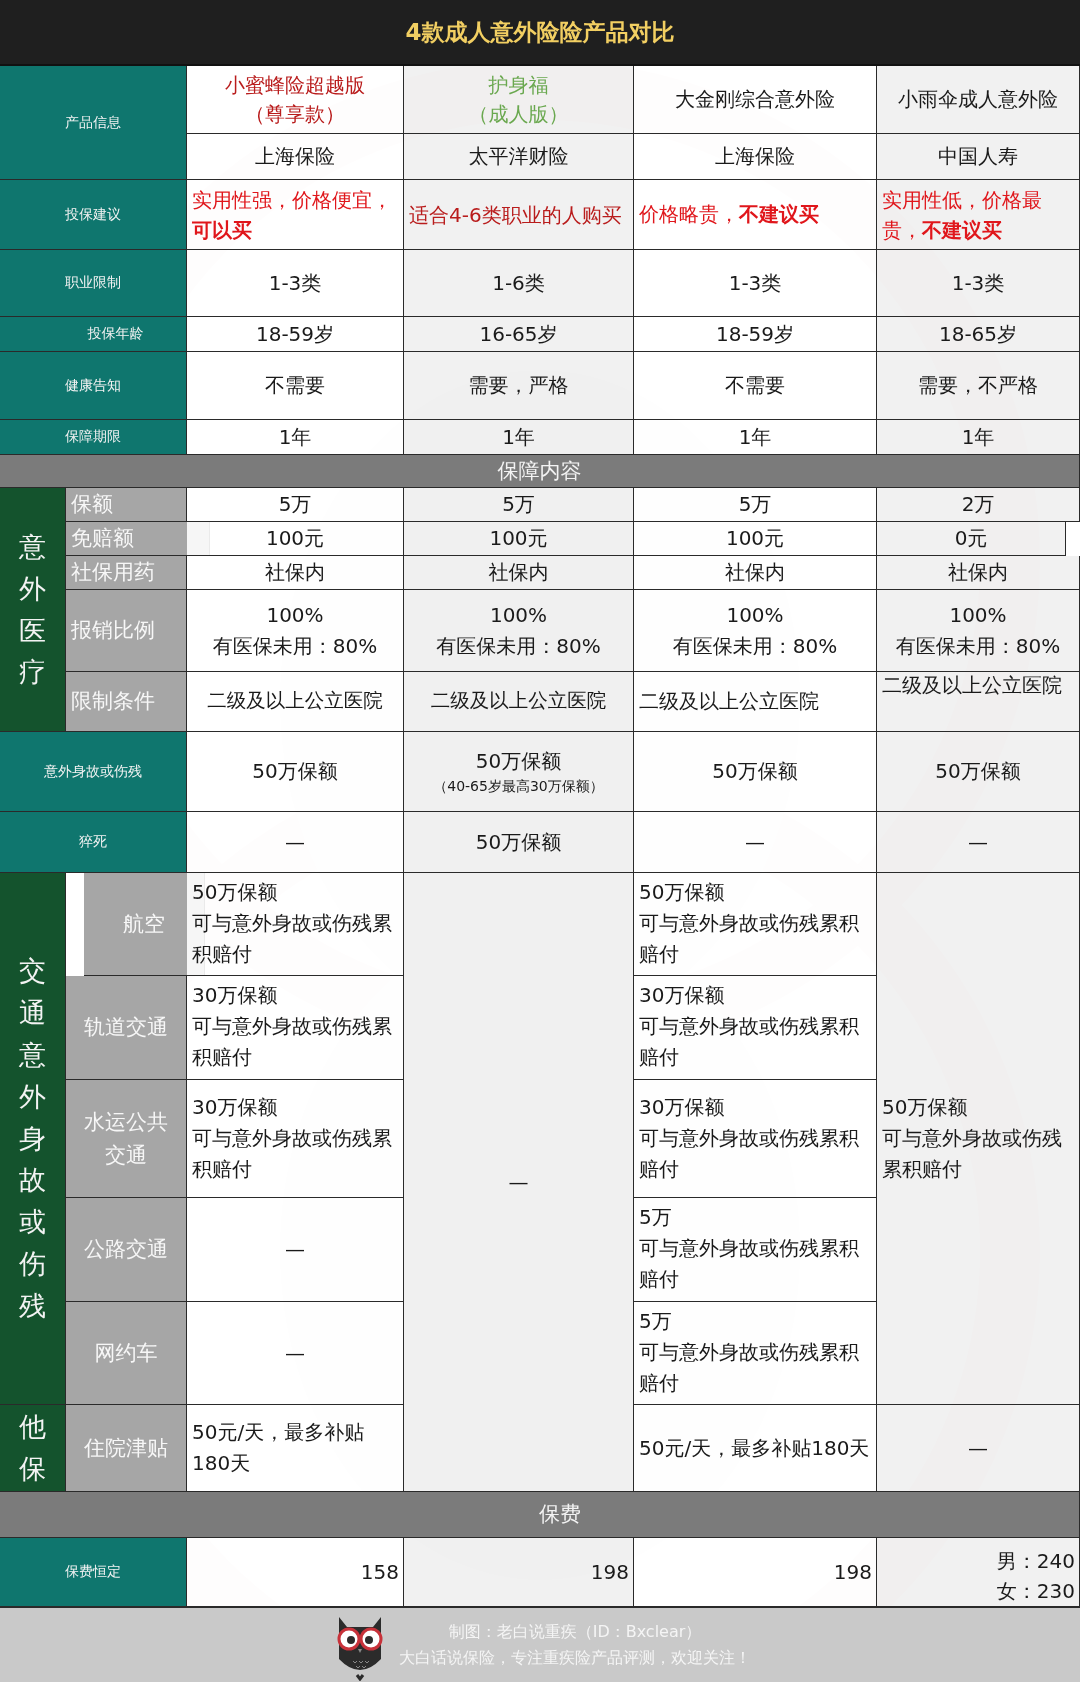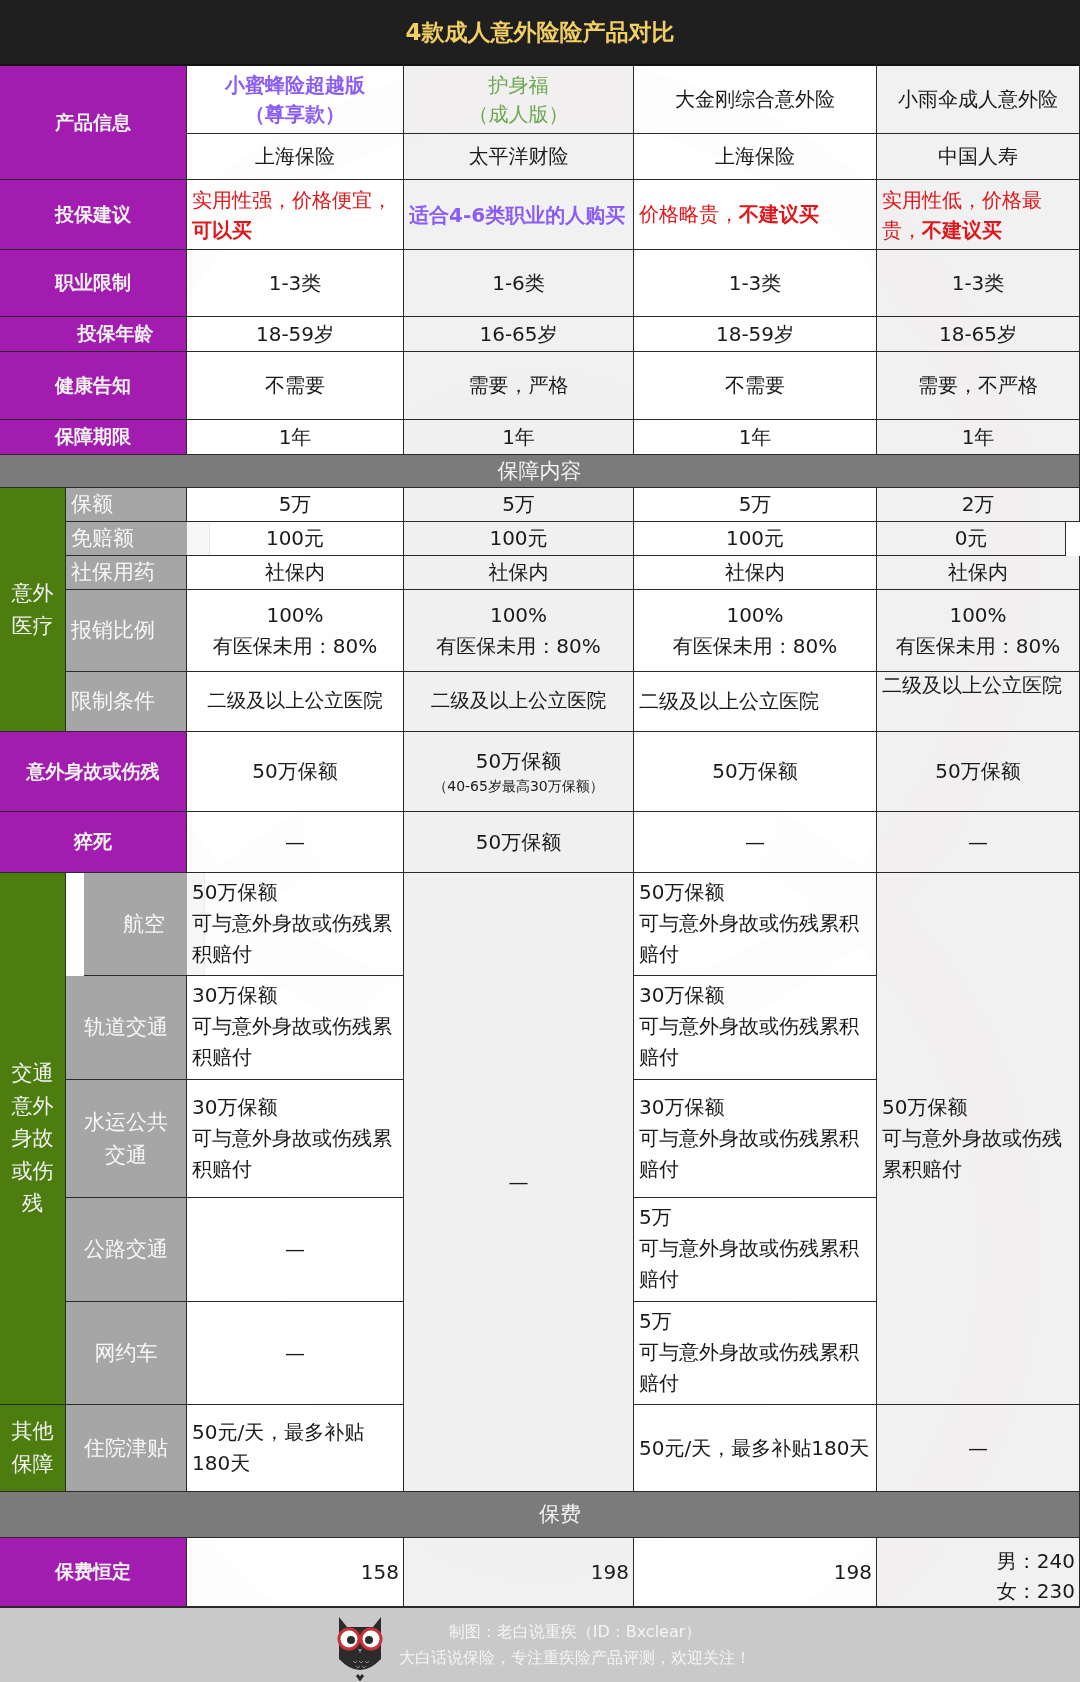--- a/index.html
+++ b/index.html
@@ -15,31 +15,31 @@
     display: flex; align-items: center; justify-content: center;
     border-bottom: 2px solid #111;
   }
 
   .cell {
     position: absolute; display: flex; align-items: center; justify-content: center;
     border-right: 1.5px solid #2a2a2a; border-bottom: 1.5px solid #2a2a2a;
     font-size: 20px; line-height: 1.55; text-align: center; z-index: 1;
     padding: 0 3px; overflow: hidden;
   }
-  .lbl { background: #a21caf; color: #f3f3f3; font-size: 19px; font-weight: bold; }
-  .cat { background: #4d7c0f; color: #f3f3f3; font-size: 21px; line-height: 1.5; }
+  .lbl { background: #0f766e; color: #f3f3f3; font-size: 14px; }
+  .cat { background: #14532d; color: #f3f3f3; font-size: 27px; line-height: 1.5; }
   .sub { background: #a6a6a6; color: #f7f7f7; font-size: 21px; }
   .sec { background: #7b7b7b; color: #f3f3f3; font-size: 21px; }
   .w { background: rgba(255,255,255,0.90); }
   .g { background: rgba(240,240,240,0.92); }
   .left { justify-content: flex-start; text-align: left; padding-left: 5px; }
   .right { justify-content: flex-end; text-align: right; padding-right: 4px; }
   .top-left { align-items: flex-start; justify-content: flex-start; text-align: left; padding: 4px 4px 0 5px; }
   .red { color: #e0161b; }
-  .redb { color: #8b5cf6; font-weight: bold; }
+  .redb { color: #b91c1c; font-weight: normal; }
   .green { color: #6aa84f; }
   .small { font-size: 14px; display: block; line-height: 1.4; }
   .col { flex-direction: column; }
   .vtext { width: 44px; line-height: 1.55; }
 
   .footer {
     position: absolute; left: 0; top: 1607px; width: 1080px; height: 75px;
     background: #c9c9c9; display: flex; align-items: center; justify-content: center;
     border-top: 1.5px solid #2a2a2a; z-index: 1;
   }

